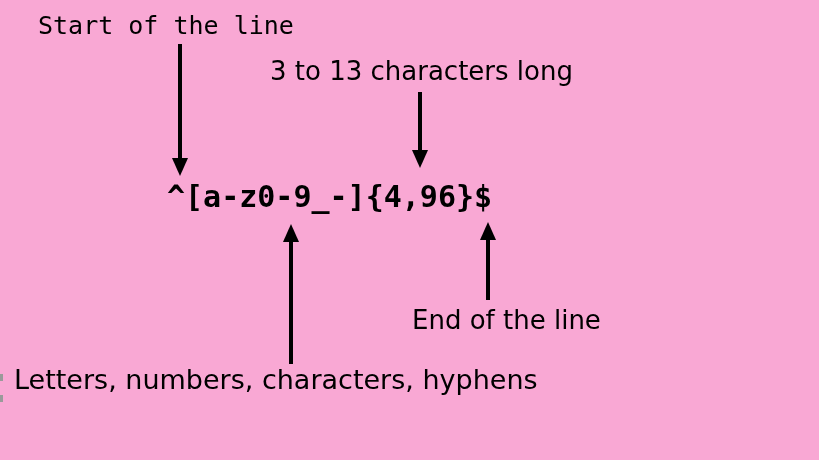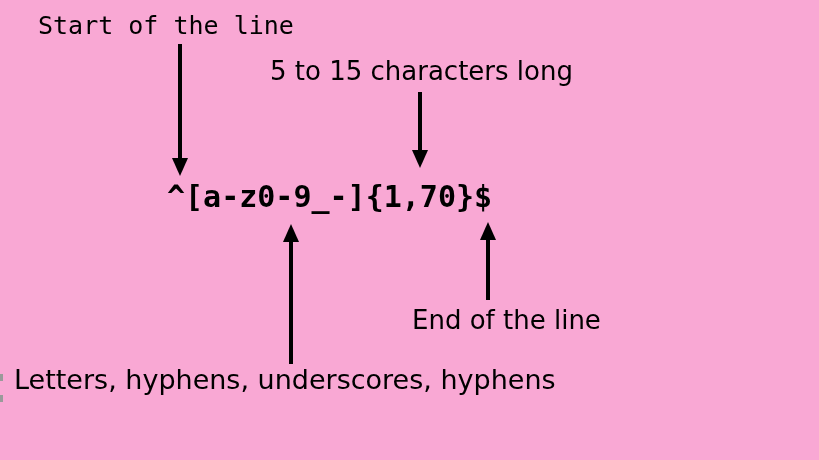--- a/index.html
+++ b/index.html
@@ -97,44 +97,44 @@
   .edge-mark-1 { top: 374px; }
   .edge-mark-2 { top: 395px; }
 </style>
 </head>
 <body>
 
 <div class="canvas">
 
   <div class="label mono lbl-start">Start of the line</div>
 
-  <div class="label sans lbl-length">5 to 15 characters long</div>
+  <div class="label sans lbl-length">3 to 13 characters long</div>
 
   <div class="arrow arrow-1">
     <div class="shaft"></div>
     <div class="head-down"></div>
   </div>
 
   <div class="arrow arrow-2">
     <div class="shaft"></div>
     <div class="head-down"></div>
   </div>
 
-  <div class="regex mono">^[a-z0-9_-]{1,70}$</div>
+  <div class="regex mono">^[a-z0-9_-]{4,96}$</div>
 
   <div class="arrow arrow-3">
     <div class="head-up"></div>
     <div class="shaft"></div>
   </div>
 
   <div class="arrow arrow-4">
     <div class="head-up"></div>
     <div class="shaft"></div>
   </div>
 
   <div class="label sans lbl-end">End of the line</div>
 
-  <div class="label sans lbl-charset">Letters, hyphens, underscores, hyphens</div>
+  <div class="label sans lbl-charset">Letters, numbers, characters, hyphens</div>
 
   <div class="edge-mark edge-mark-1"></div>
   <div class="edge-mark edge-mark-2"></div>
 
 </div>
 
 </body></html>

